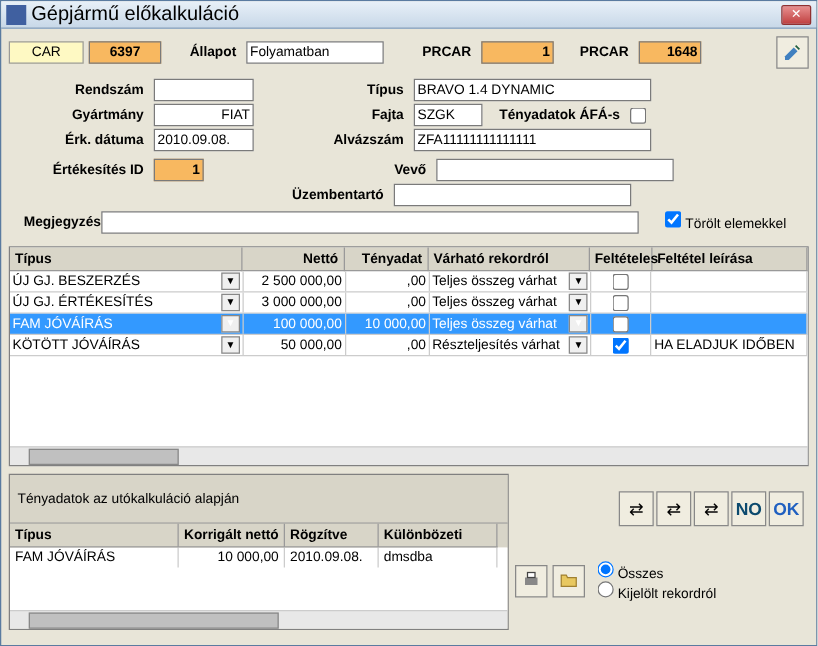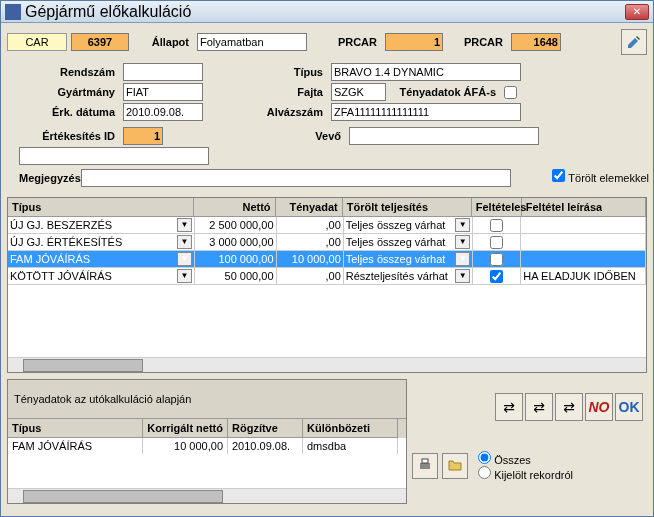--- a/index.html
+++ b/index.html
@@ -44,27 +44,27 @@
 .sub-hdr div { border-right: 1px solid #999; border-bottom: 1px solid #999; padding: 3px 4px; font-weight: bold; font-size: 11px; }
 .sc-tipus { width: 135px; }
 .sc-korr { width: 85px; text-align: right; }
 .sc-rog { width: 75px; }
 .sc-felh { width: 95px; }
 .sub-body { height: 50px; background: #fff; }
 .sub-row { display: flex; }
 .sub-row div { padding: 2px 4px; border-right: 1px solid #ccc; font-size: 11px; }
 .toolbar { position: absolute; right: 10px; bottom: 95px; display: flex; gap: 2px; }
 .tbtn { width: 28px; height: 28px; border: 1px solid #888; background: #f0ede0; display: flex; align-items: center; justify-content: center; font-size: 14px; }
-.no-btn { color: #b91c1c; font-weight: bold; font-style: italic; }
+.no-btn { color: #0c4a6e; font-weight: bold; }
 .ok-btn { color: #2060c0; font-weight: bold; }
 .bottom-tools { position: absolute; right: 80px; bottom: 35px; display: flex; gap: 4px; align-items: center; }
 .print-btn, .folder-btn { width: 26px; height: 26px; border: 1px solid #888; background: #f0ede0; }
 .radio-grp { font-size: 11px; margin-left: 6px; }
 .radio-grp label { display: block; }
-.chk-torolt { position: absolute; right: 4px; top: 168px; font-size: 11px; margin-left: 28px; }
+.chk-torolt { position: absolute; right: 24px; top: 168px; font-size: 11px; margin-left: 28px; }
 </style>
 </head>
 <body>
 
 <div class="window">
   <div class="titlebar">
     <div class="title-icon"></div>
     <div class="title-text">Gépjármű előkalkuláció</div>
     <div class="close-btn">✕</div>
   </div>
@@ -88,58 +88,59 @@
 
     <div class="form-grid">
       <div class="form-row">
         <div class="flabel">Rendszám</div>
         <input class="inp white" style="width: 80px;" value="">
         <div class="flabel col2" style="width:90px">Típus</div>
         <input class="inp white" style="width: 190px;" value="BRAVO 1.4 DYNAMIC">
       </div>
       <div class="form-row">
         <div class="flabel">Gyártmány</div>
-        <input class="inp white" style="width: 80px;" value="FIAT">
+        <input class="inp white" style="width: 80px; text-align: right;" value="FIAT">
         <div class="flabel col2" style="width:90px">Fajta</div>
         <input class="inp white" style="width: 55px;" value="SZGK">
         <div class="flabel" style="width:110px">Tényadatok ÁFÁ-s</div>
         <input type="checkbox" class="chk" style="">
       </div>
       <div class="form-row">
         <div class="flabel">Érk. dátuma</div>
         <input class="inp white" style="width: 80px;" value="2010.09.08.">
         <div class="flabel col2" style="width:90px">Alvázszám</div>
         <input class="inp white" style="width: 190px;" value="ZFA11111111111111">
       </div>
       <div class="form-row" style="margin-top:6px">
         <div class="flabel">Értékesítés ID</div>
         <input class="inp orange" style="width: 40px;" value="1">
         <div class="flabel col2" style="width:148px">Vevő</div>
         <input class="inp white" style="width: 190px;" value="">
       </div>
       <div class="form-row">
+        <div class="flabel" style="width:292px">Üzembentartó</div>
         <input class="inp white" style="width: 190px;" value="">
       </div>
       <div class="form-row" style="margin-top:4px">
         <div class="flabel" style="width:58px">Megjegyzés</div>
         <input class="inp white" style="width: 430px;" value="">
       </div>
     </div>
 
     <div class="chk-torolt">
       <input type="checkbox" checked="" style="">
       <span>Törölt elemekkel</span>
     </div>
 
     <div class="grid">
       <div class="grid-hdr">
         <div class="c-tipus">Típus</div>
         <div class="c-netto">Nettó</div>
         <div class="c-teny">Tényadat</div>
-        <div class="c-varhato">Törölt teljesítés</div>
+        <div class="c-varhato">Várható rekordról</div>
         <div class="c-felt">Feltételes</div>
         <div class="c-feltl">Feltétel leírása</div>
       </div>
       <div class="grid-body" id="grid-body">
           <div class="grid-row">
             <div class="c-tipus">
               <span>ÚJ GJ. BESZERZÉS</span>
               <span class="dd">▼</span>
             </div>
             <div class="c-netto">2 500 000,00</div>

